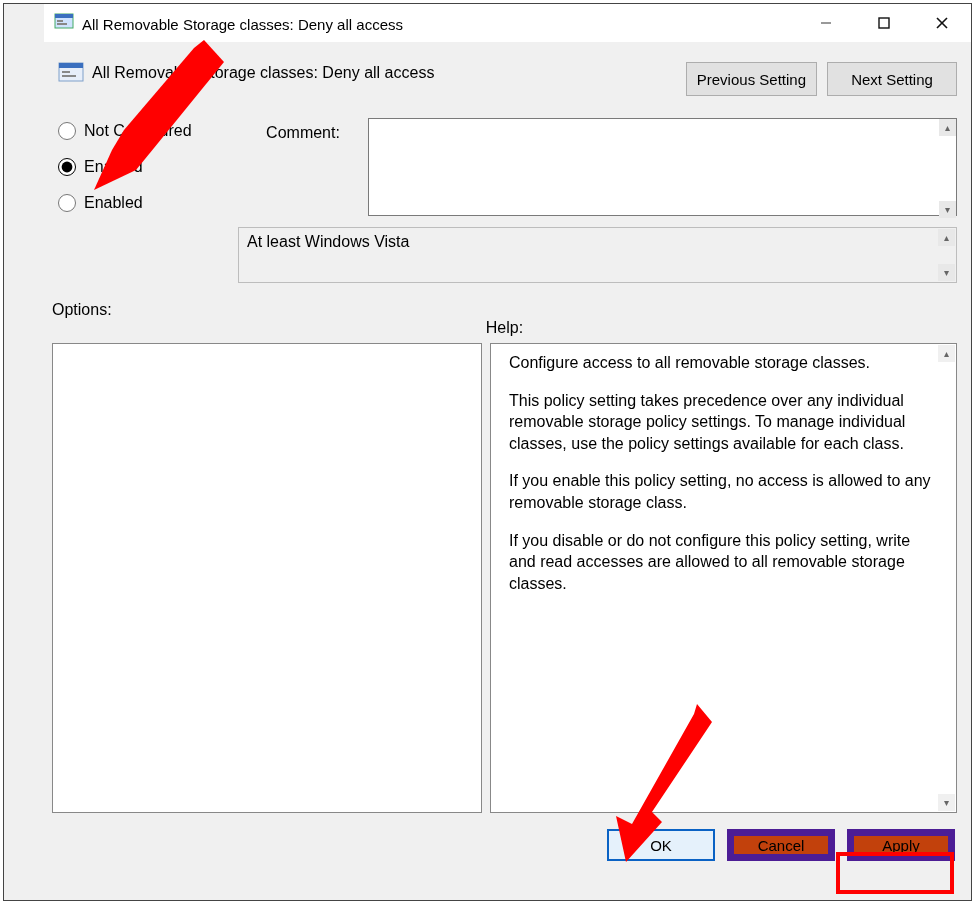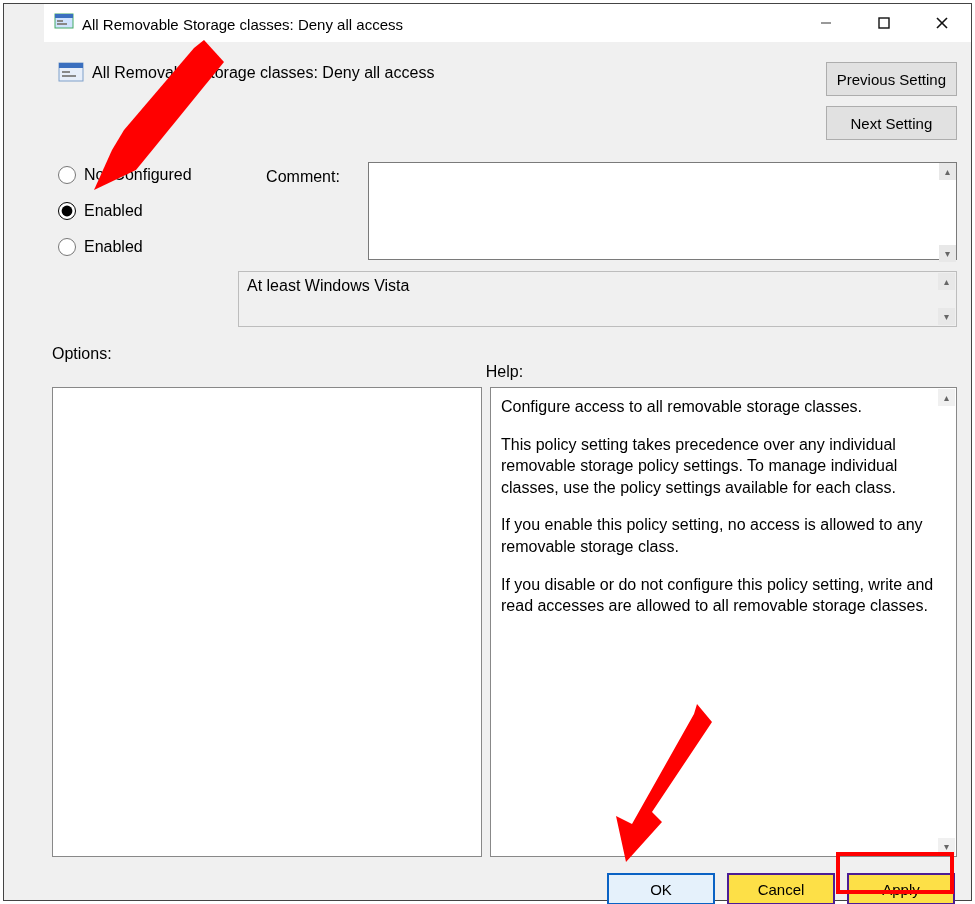--- a/index.html
+++ b/index.html
@@ -51,21 +51,21 @@
 
   
   .body { padding: 0; }
   .header-row {
     display: flex;
     align-items: flex-start;
     padding: 18px 14px 10px 14px;
   }
   .header-row .hdr-icon { width: 26px; height: 26px; margin-right: 8px; flex:none; }
   .header-row .hdr-title { font-size: 16px; padding-top: 4px; flex: 1; }
-  .prevnext { display:flex; gap:10px; margin-left:auto; padding-top:2px;flex-direction:column; }
+  .prevnext { display:flex; gap:10px; margin-left:auto; padding-top:2px; }
   .wbtn {
     background: #e1e1e1;
     border: 1px solid #adadad;
     height: 34px;
     min-width: 130px;
     font: inherit;
     font-size: 15px;
     cursor: default;
     padding: 0 10px;
   }
@@ -121,42 +121,42 @@
   .pane {
     background:#fff;
     border:1px solid #888;
     flex:1;
     position:relative;
     padding: 8px 22px 8px 10px;
     overflow:hidden;
   }
   .options-pane { width: 430px; flex:none; }
   .help-pane { }
-  .help-text p { margin: 0 0 16px 0; font-size:16px; line-height:1.35; }
+  .help-text p { margin: 0 0 16px 8px; font-size:16px; line-height:1.35; }
   .scroll-col {
     position:absolute; top:1px; right:1px; bottom:1px; width:17px;
     display:flex; flex-direction:column;
   }
   .scroll-col .arrow {
     height:17px; background:#f0f0f0; color:#666;
     display:flex;align-items:center;justify-content:center;font-size:10px;
   }
   .scroll-col .track { flex:1; }
 
   
   .btnrow {
     display:flex;
     justify-content:flex-end;
     gap: 12px;
     padding: 16px 16px 0 0;
   }
   .dlgbtn {
     width: 108px; height: 32px;
-    background:#fde047;
-    border:2px solid #4c1d95;
+    background:#c2410c;
+    border:7px solid #4c1d95;
     font: inherit; font-size:15px;
   }
   .dlgbtn.ok { border:2px solid #0a62c4; background:#e5f1fb; }
 
   
   .arrow-anno {
     position:absolute;
     pointer-events:none;
   }
   .red-box {

